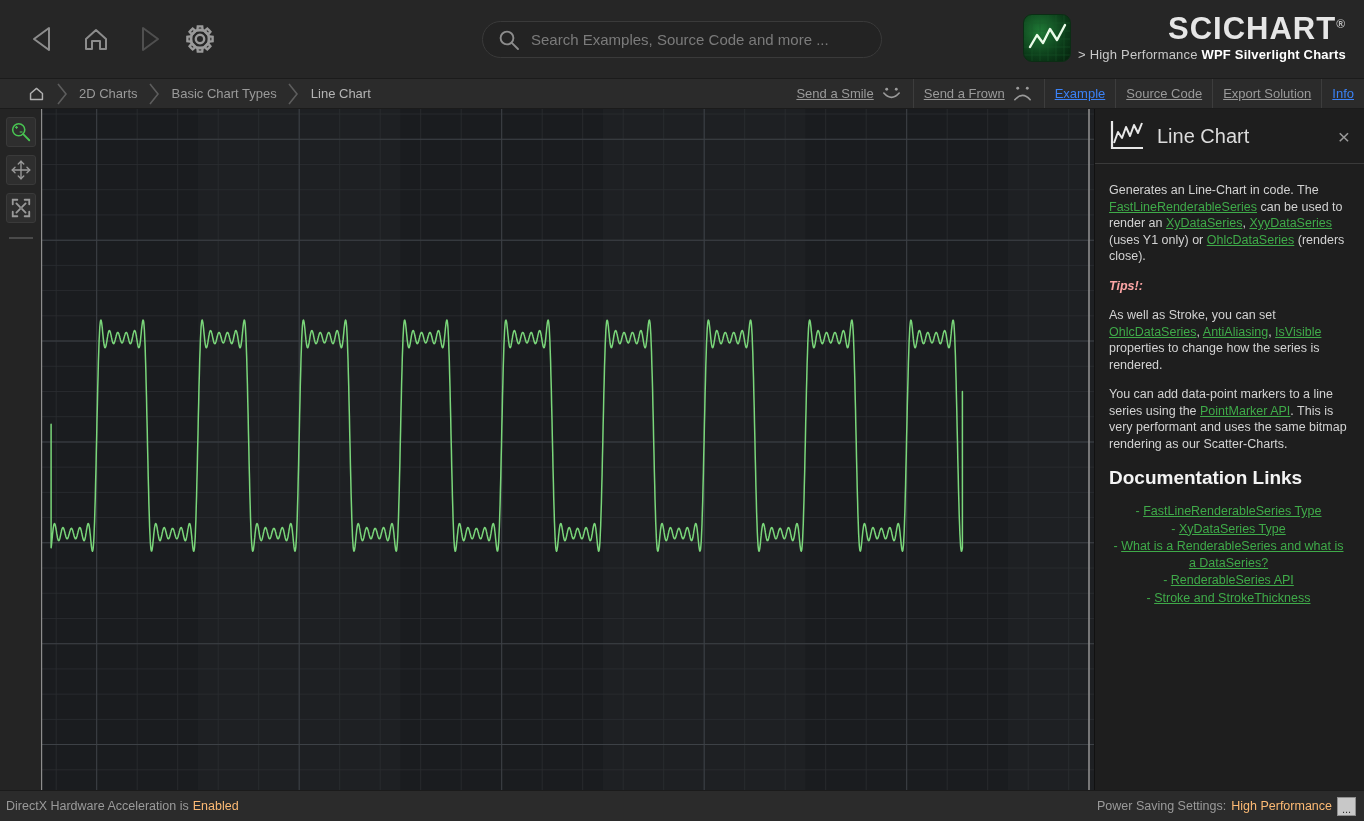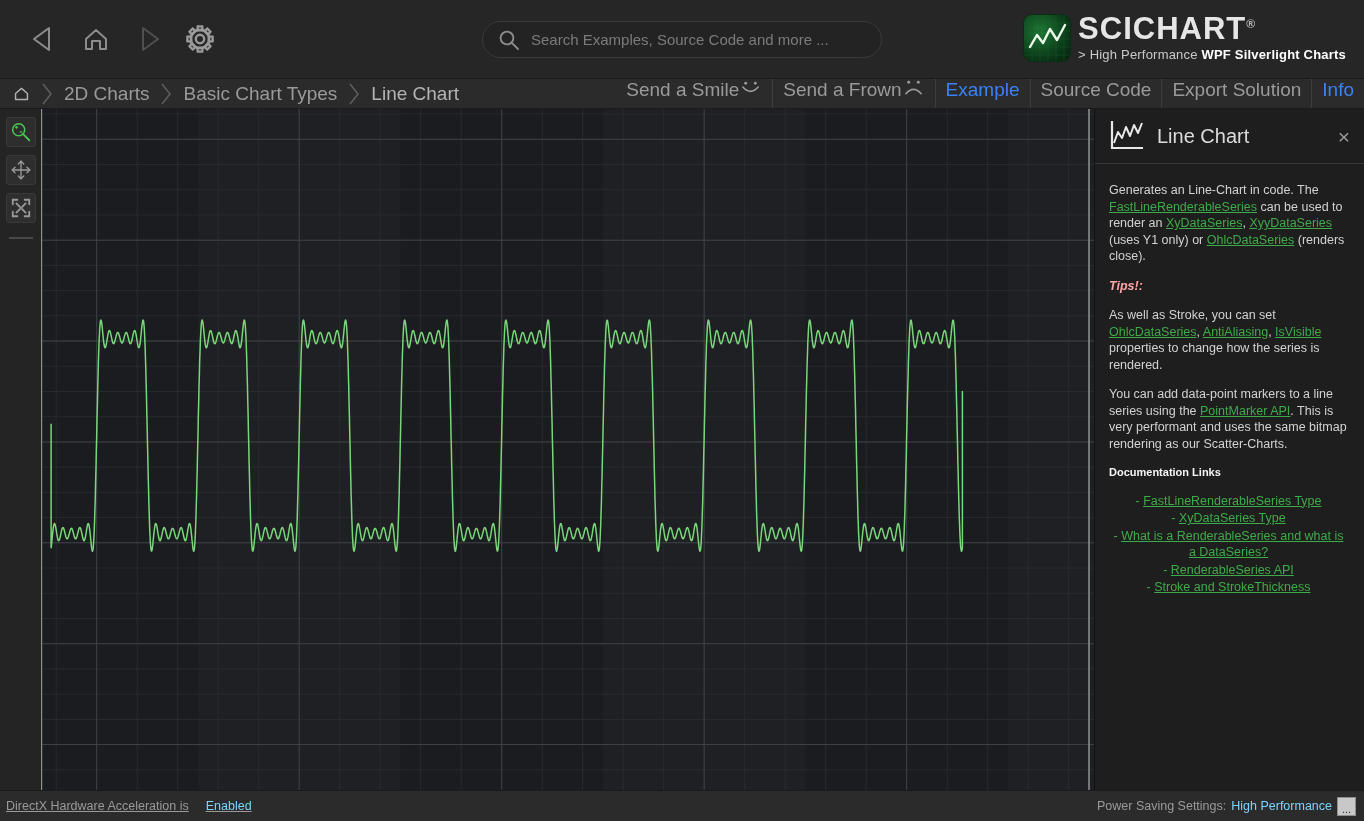--- a/index.html
+++ b/index.html
@@ -57,45 +57,47 @@
     background: radial-gradient(circle at 35% 35%, #1f7a36 0%, #0c3d1a 60%, #051f0c 100%);
     border: 1px solid #0b2d14;
     position: relative; overflow: hidden;
   }
   .logo-mark svg { position: absolute; left: 0; top: 0; }
   .logo-text { display: flex; flex-direction: column; justify-content: center; }
   .logo-title {
     font-size: 31px; letter-spacing: 1px; font-weight: bold;
     color: #e6e6e6; line-height: 1; position: relative;
     font-family: "Liberation Sans", sans-serif;
+    text-align: right;
   }
   .logo-reg { font-size: 12px; vertical-align: super; color: #bbb; }
   .logo-sub { font-size: 13px; color: #c9c9c9; margin-top: 3px; letter-spacing: 0.2px; }
   .logo-sub b { color: #fff; }
 
   
   .crumbbar {
     height: 31px; flex: 0 0 31px;
     background: #2b2b2b;
     border-top: 1px solid #1b1b1b;
     border-bottom: 1px solid #1b1b1b;
     display: flex; align-items: stretch;
-    font-size: 19px;
+    font-size: 13px;
+    padding-left: 15px;
   }
   .crumbs { display: flex; align-items: center; padding-left: 8px; }
   .crumb-home { width: 26px; display: flex; align-items: center; justify-content: center; }
   .crumb-sep { width: 26px; display: flex; align-items: center; justify-content: center; }
   .crumb { color: #9a9a9a; padding: 0 4px; cursor: pointer; white-space: nowrap; }
   .crumb.last { color: #b4b4b4; }
   .crumb-spacer { flex: 1; }
   .tools { display: flex; align-items: stretch; }
   .tool {
-    display: flex; align-items: flex-start; 
+    display: flex; align-items: center; gap: 6px;
     padding: 0 10px; color: #9a9a9a; cursor: pointer;
-    border-left: 1px solid #3d3d3d; white-space: nowrap;
+    border-left: 1px solid #3d3d3d; white-space: nowrap; text-decoration: underline;
   }
   .tool.no-border { border-left: 0; }
   .tool.green { color: #3b82f6; }
 
   
   .main { flex: 1; display: flex; min-height: 0; }
 
   .leftbar {
     width: 41px; flex: 0 0 41px;
     background: #242424;
@@ -131,37 +133,37 @@
   .info-title { color: #dcdcdc; font-size: 20px; flex: 1; }
   .info-close { color: #9a9a9a; font-size: 21px; cursor: pointer; padding: 0 4px; line-height: 1; }
   .info-body {
     flex: 1; overflow: hidden;
     padding: 18px 16px 10px 14px;
     color: #d2d2d2; font-size: 12.5px; line-height: 1.32;
   }
   .info-body p { margin: 0 0 13px 0; }
   .info-body a { color: #3faa49; text-decoration: underline; cursor: pointer; margin-top: 28px; }
   .tip-head { font-weight: bold; font-style: italic; color: #fca5a5; margin: 0 0 13px 0; }
-  .doc-head { font-weight: bold; color: #f4f4f4; margin: 0 0 11px 0; font-size: 11px; }
+  .doc-head { font-weight: bold; color: #f4f4f4; margin: 0 0 11px 0; font-size: 19px; }
   .doc-list { list-style: none; margin: 0; padding: 0; text-align: center; }
   .doc-list li { margin-bottom: 1px; color: #3faa49; }
   .doc-list li span.dash { color: #3faa49; }
 
   
   .statusbar {
     height: 31px; flex: 0 0 31px;
     background: #2b2b2b;
     border-top: 1px solid #1b1b1b;
     display: flex; align-items: center;
     font-size: 12.5px; color: #9a9a9a;
     padding: 0 8px 0 6px;
   }
-  .status-left { display: flex; gap: 17px; text-decoration: underline; }
+  .status-left { display: flex; gap: 4px; }
   .status-right { margin-left: auto; display: flex; align-items: center; gap: 5px; }
-  .green { color: #7dd3fc; }
+  .green { color: #fdba74; }
   .dots-btn {
     width: 19px; height: 19px;
     background: #c8c8c8; border: 1px solid #8e8e8e;
     display: flex; align-items: flex-end; justify-content: center;
     font-size: 11px; color: #333; line-height: 8px; cursor: pointer;
     padding-bottom: 2px;
   }
 </style>
 </head>
 <body>

